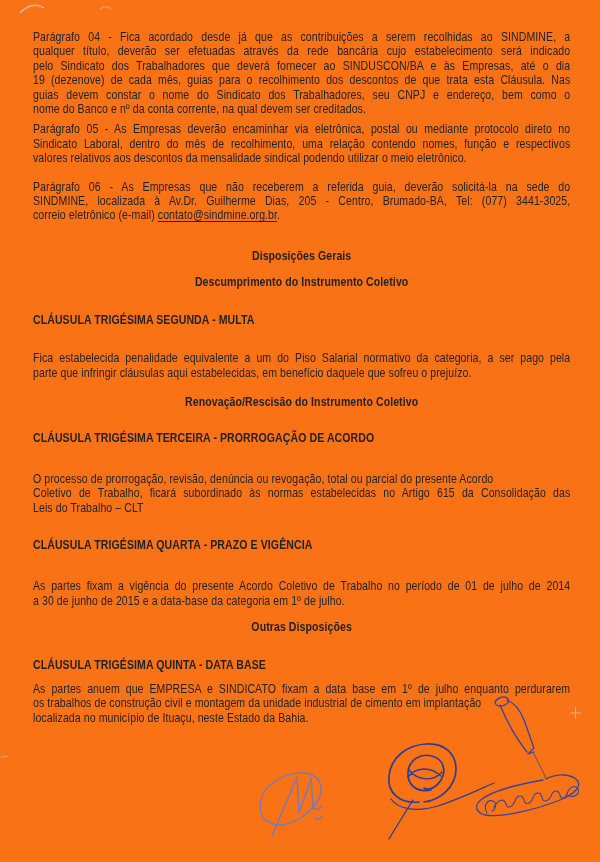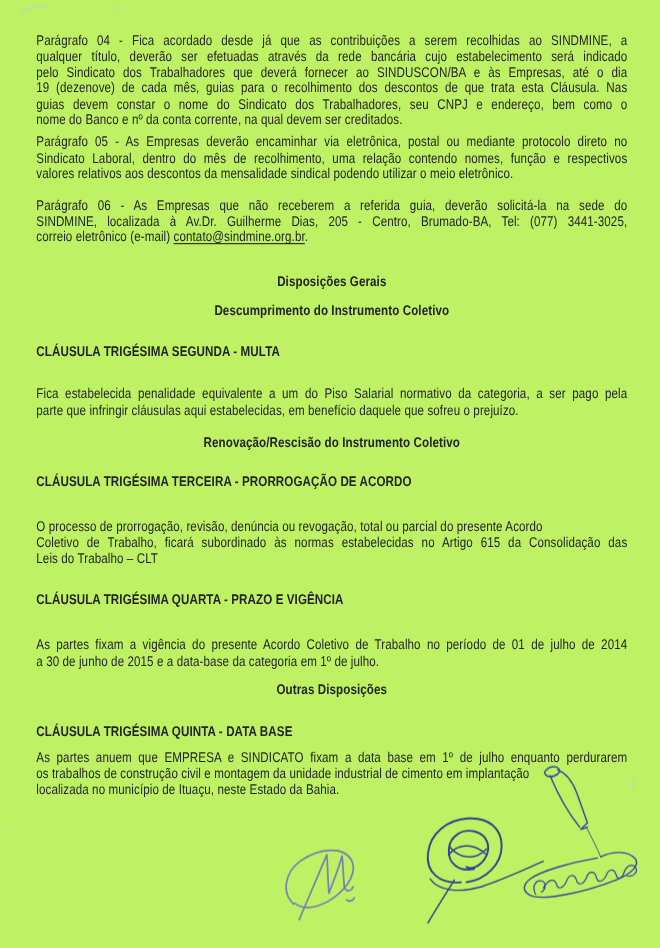--- a/index.html
+++ b/index.html
@@ -1,20 +1,20 @@
 <!DOCTYPE html>
 <html><head>
 <meta charset="utf-8">
 <style>
   html, body { margin: 0; padding: 0; background: #e8e8e8; }
   .page {
     position: relative;
     width: 600px;
     height: 862px;
-    background: #bef264;
+    background: #f97316;
     overflow: hidden;
     font-family: "Liberation Sans", "DejaVu Sans", sans-serif;
   }
   .content {
     position: absolute;
     left: 33px;
     top: 30px;
   }
   
   .column {

